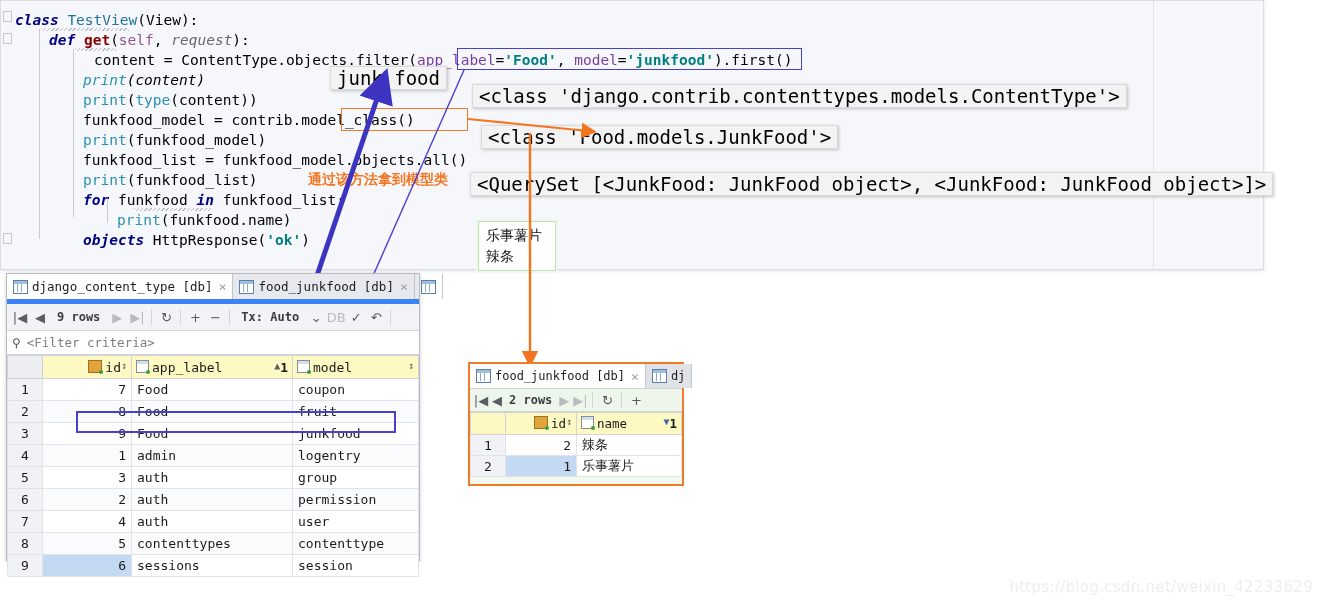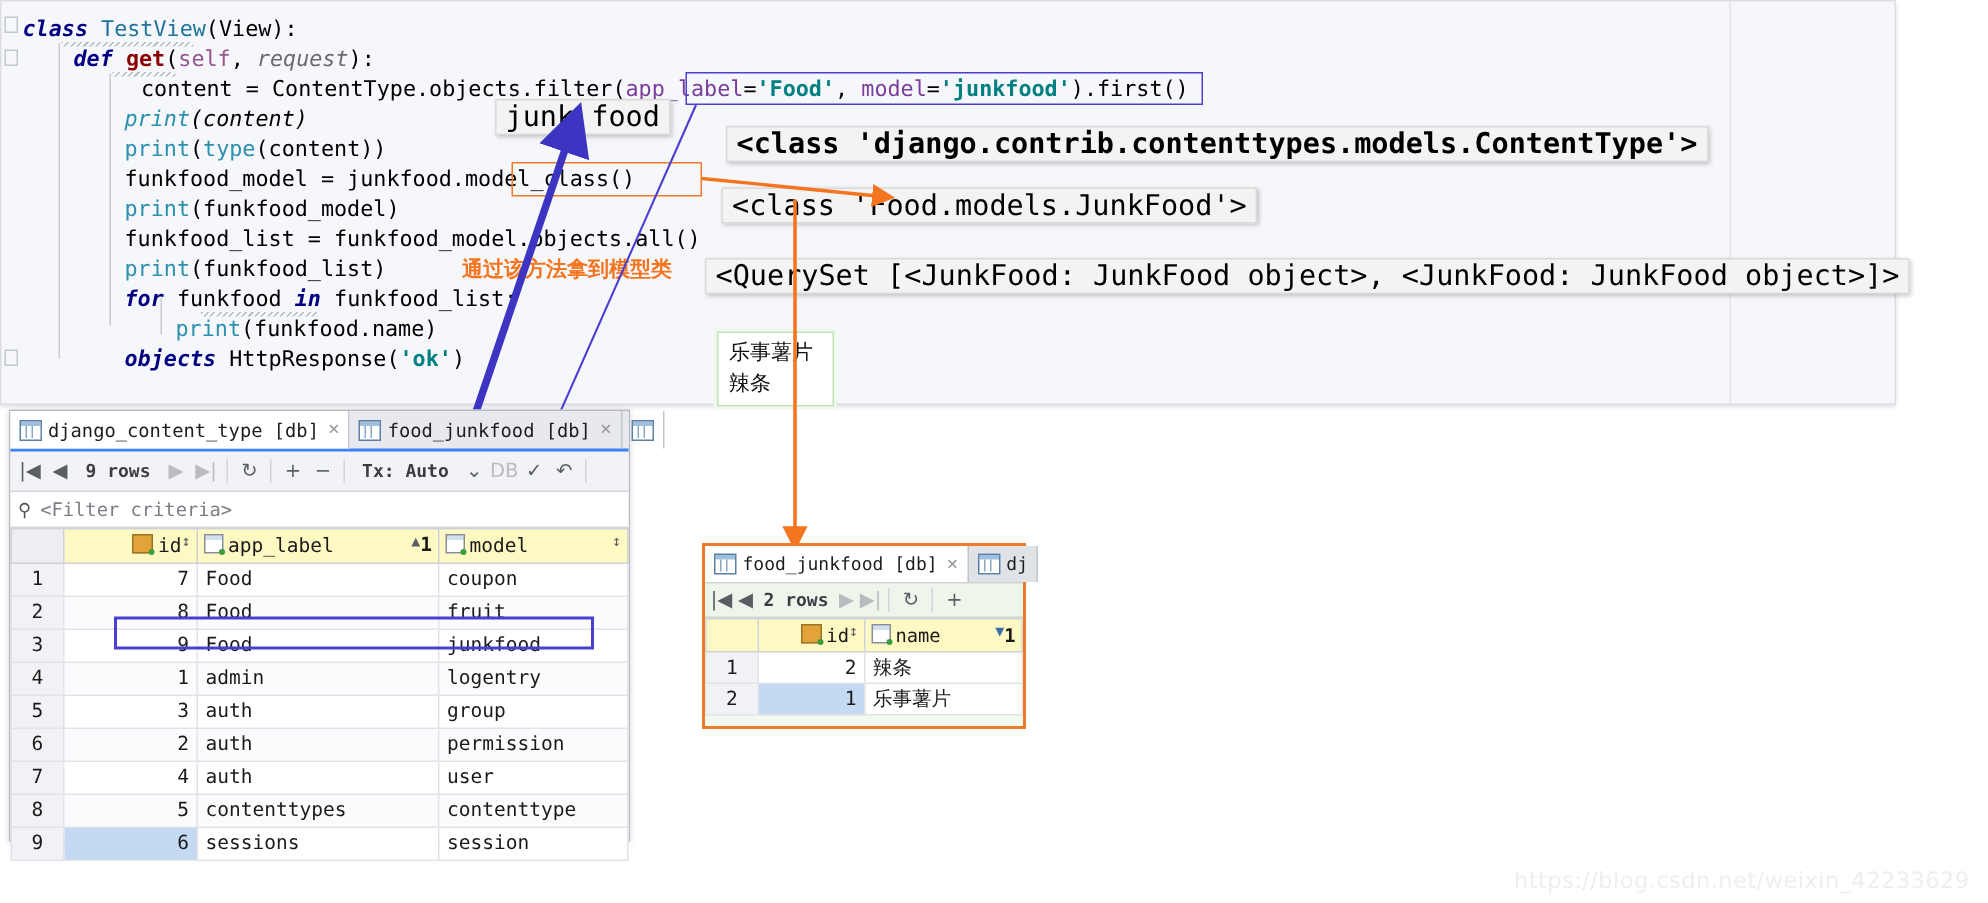--- a/index.html
+++ b/index.html
@@ -66,21 +66,21 @@
     white-space:nowrap;
   }
 
   svg.overlay{position:absolute;left:0;top:0;width:1325px;height:602px;pointer-events:none;}
 
   
   .dbpanel{position:absolute;background:#ffffff;}
   #db1{left:6px;top:273px;width:414px;height:288px;
        border:1px solid #b9bbc2;box-sizing:border-box;
        box-shadow:0 1px 4px rgba(0,0,0,.18);}
-  .tabstrip{position:relative;height:25px;background:#e8e9ee;border-bottom:2px solid #3b82f6;
+  .tabstrip{position:relative;height:25px;background:#e8e9ee;border-bottom:5px solid #3b82f6;
             display:flex;align-items:stretch;}
   .tab{display:flex;align-items:center;gap:4px;padding:0 6px;font-size:12.5px;
        font-family:"DejaVu Sans Mono","Liberation Mono",monospace;color:#1d1d1d;
        border-right:1px solid #c3c5cc;white-space:nowrap;}
   .tab.active{background:#ffffff;}
   .tab .x{color:#9a9a9a;font-size:13px;padding-left:2px;}
   .tabicon{display:inline-block;width:13px;height:12px;border:1px solid #5b7fa6;
            background:
              linear-gradient(#9fc0dd,#9fc0dd) 0 0/100% 3px no-repeat,
              #ffffff;
@@ -148,40 +148,40 @@
   <div class="gutter-mark" style="top:232px;"></div>
   <div class="indentline" style="left:38px;top:28px;height:210px;"></div>
   <div class="indentline" style="left:72px;top:48px;height:168px;"></div>
   <div class="indentline" style="left:106px;top:198px;height:24px;"></div>
   <div id="code-lines">
       <div class="codeline" style="left: 14px; top: 11px;"><span class="kw">class </span><span class="cls">TestView</span><span>(View):</span></div>
       <div class="codeline" style="left: 48px; top: 31px;"><span class="kw">def </span><span class="kwr">get</span><span>(</span><span class="self">self</span><span>, </span><span class="param">request</span><span>):</span></div>
       <div class="codeline" style="left: 82px; top: 51px; margin-left: 11px;"><span>content = ContentType.objects.filter(</span><span class="kwarg">app_label</span><span>=</span><span class="str">'Food'</span><span>, </span><span class="kwarg">model</span><span>=</span><span class="str">'junkfood'</span><span>).first()</span></div>
       <div class="codeline" style="left: 82px; top: 71px; font-style: italic;"><span class="fn">print</span><span>(content)</span></div>
       <div class="codeline" style="left: 82px; top: 91px;"><span class="fn">print</span><span>(</span><span class="fn">type</span><span>(content))</span></div>
-      <div class="codeline" style="left: 82px; top: 111px;"><span>funkfood_model = junkfood.model_class()</span></div>
+      <div class="codeline" style="left: 82px; top: 111px;"><span>funkfood_model = contrib.model_class()</span></div>
       <div class="codeline" style="left: 82px; top: 131px;"><span class="fn">print</span><span>(funkfood_model)</span></div>
       <div class="codeline" style="left: 82px; top: 151px;"><span>funkfood_list = funkfood_model.objects.all()</span></div>
       <div class="codeline" style="left: 82px; top: 171px;"><span class="fn">print</span><span>(funkfood_list)</span></div>
       <div class="codeline" style="left: 82px; top: 191px;"><span class="kw">for </span><span>funkfood </span><span class="kw">in </span><span>funkfood_list:</span></div>
       <div class="codeline" style="left: 116px; top: 211px;"><span class="fn">print</span><span>(funkfood.name)</span></div>
       <div class="codeline" style="left: 82px; top: 231px;"><span class="kw">objects </span><span>HttpResponse(</span><span class="str">'ok'</span><span>)</span></div>
     </div>
   <div class="squiggle" style="left:40px;top:27px;width:88px;"></div>
   <div class="squiggle" style="left:74px;top:47px;width:42px;"></div>
   <div class="squiggle" style="left:133px;top:207px;width:78px;"></div>
 </div>
 
 <div class="box-blue" style="left:457px;top:48px;width:345px;height:22px;"></div>
 
 <div class="box-orange" style="left:341px;top:108px;width:127px;height:23px;"></div>
 
 <div class="outbox" style="left:330px;top:66px;">junk food</div>
 
-<div class="outbox" style="left:484px;top:84px;font-weight:bold;">&lt;class 'django.contrib.contenttypes.models.ContentType'&gt;</div>
+<div class="outbox" style="left:472px;top:84px;">&lt;class 'django.contrib.contenttypes.models.ContentType'&gt;</div>
 <div class="outbox" style="left:481px;top:125px;">&lt;class 'Food.models.JunkFood'&gt;</div>
 <div class="outbox" style="left:470px;top:172px;">&lt;QuerySet [&lt;JunkFood: JunkFood object&gt;, &lt;JunkFood: JunkFood object&gt;]&gt;</div>
 
 <div class="cn-orange" style="left:308px;top:133px;margin-top:38px;">通过该方法拿到模型类</div>
 
 <div class="greenbox" style="left:478px;top:221px;width:62px;">
   <div>乐事薯片</div>
   <div>辣条</div>
 </div>
 

